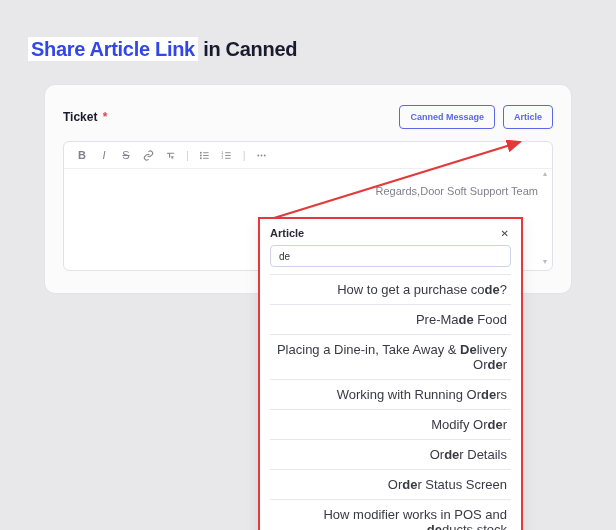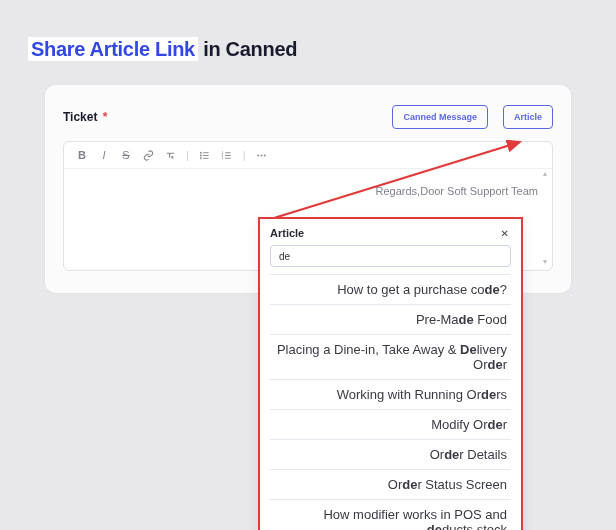--- a/index.html
+++ b/index.html
@@ -45,21 +45,21 @@
       font-size: 12px;
       font-weight: 700;
       color: #1a1a2e;
     }
     .label-row .asterisk {
       color: #e04a4a;
       margin-left: 2px;
     }
     .header-actions {
       display: flex;
-      gap: 15px;
+      gap: 8px;
       align-items: flex-end;
     }
     .pill-btn {
       border: 1px solid #5b68e6;
       color: #5b68e6;
       background: transparent;
       border-radius: 4px;
       font-size: 9px;
       font-weight: 600;
       padding: 6px 10px;

